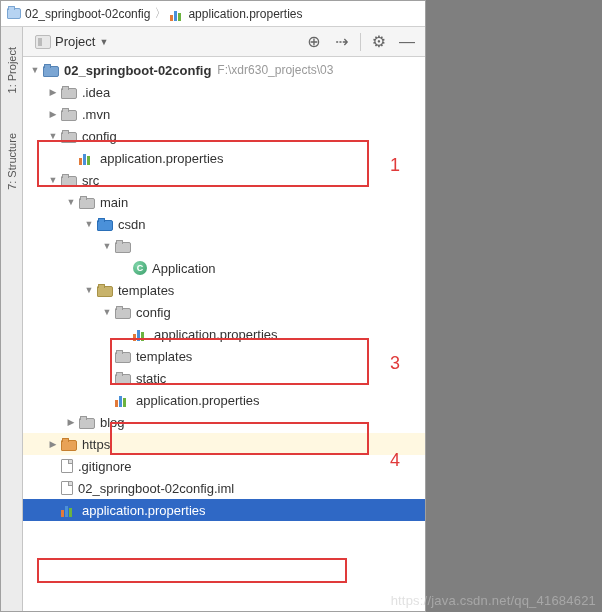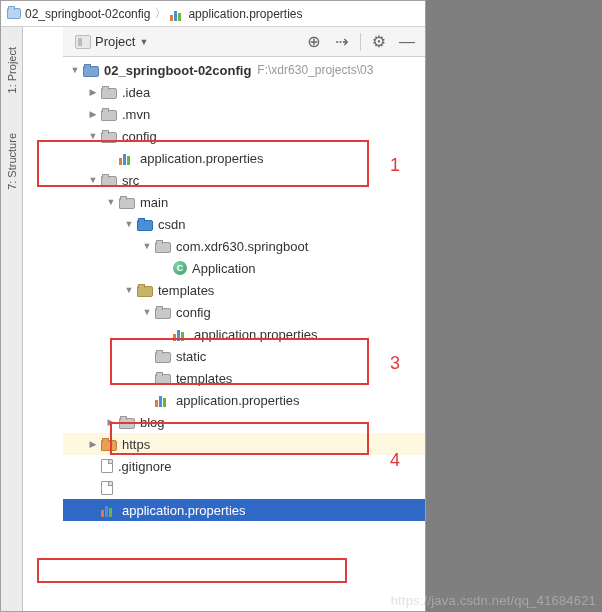--- a/index.html
+++ b/index.html
@@ -11,21 +11,21 @@
     .folder-icon-sm { width: 14px; height: 11px; background: #b6d3f2; border: 1px solid #7aa5d2; border-radius: 1px 2px 2px 1px; margin-right: 4px; position: relative; }
     .folder-icon-sm::before { content: ''; position: absolute; top: -3px; left: 0; width: 5px; height: 3px; background: #b6d3f2; border: 1px solid #7aa5d2; border-bottom: none; border-radius: 1px 1px 0 0; }
     .props-icon-sm { width: 14px; height: 14px; margin-right: 4px; display: flex; align-items: flex-end; gap: 1px; }
     .props-icon-sm span { width: 3px; }
     .props-icon-sm span:nth-child(1){ height: 6px; background: #e27a3a; }
     .props-icon-sm span:nth-child(2){ height: 10px; background: #4a90d9; }
     .props-icon-sm span:nth-child(3){ height: 8px; background: #6cb33f; }
     .main-wrap { display: flex; flex: 1; overflow: hidden; }
     .sidebar-rail { width: 22px; background: #ececec; border-right: 1px solid #c5c5c5; display: flex; flex-direction: column; align-items: center; padding-top: 20px; gap: 40px; }
     .rail-tab { writing-mode: vertical-rl; transform: rotate(180deg); font-size: 11px; color: #555; cursor: pointer; display: flex; align-items: center; gap: 4px; }
-    .project-area { flex: 1; display: flex; flex-direction: column; overflow: hidden; margin-left: 40px; }
+    .project-area { flex: 1; display: flex; flex-direction: column; overflow: hidden; }
     .toolbar { height: 30px; border-bottom: 1px solid #d0d0d0; display: flex; align-items: center; padding: 0 6px; gap: 4px; background: #f5f5f5; }
     .tool-btn { width: 24px; height: 24px; display: flex; align-items: center; justify-content: center; color: #666; cursor: pointer; border-radius: 3px; }
     .project-label { display: flex; align-items: center; font-size: 13px; color: #333; padding: 2px 6px; border-radius: 3px; gap: 4px; }
     .spacer { flex: 1; }
     .divider { width: 1px; height: 18px; background: #ccc; margin: 0 2px; }
     .tree { flex: 1; overflow: auto; font-size: 13px; color: #333; padding-top: 2px; }
     .tree-row { height: 22px; display: flex; align-items: center; cursor: pointer; white-space: nowrap; }
     .tree-row.selected { background: #2f68c5; color: #fff; }
     .tree-row.excluded { background: #fff8e1; }
     .arrow { width: 12px; display: flex; justify-content: center; color: #888; font-size: 9px; margin-right: 2px; }
@@ -164,21 +164,20 @@
 
         <div class="tree-row" style="--depth:3">
           <span class="arrow">▼</span>
           <div class="icon folder blue"></div>
           <span class="label-text">csdn</span>
         </div>
 
         <div class="tree-row" style="--depth:4">
           <span class="arrow">▼</span>
           <div class="icon folder grey"></div>
-          <span class="label-text">com.xdr630.springboot</span>
         </div>
 
         <div class="tree-row" style="--depth:5">
           <span class="arrow none"></span>
           <div class="icon class-icon">C</div>
           <span class="label-text">Application</span>
         </div>
 
         <div class="tree-row" style="--depth:3">
           <span class="arrow">▼</span>
@@ -198,27 +197,27 @@
               <span></span>
               <span></span>
               <span></span>
             </div>
           <span class="label-text">application.properties</span>
         </div>
 
         <div class="tree-row" style="--depth:4">
           <span class="arrow none"></span>
           <div class="icon folder grey"></div>
+          <span class="label-text">templates</span>
+        </div>
+
+        <div class="tree-row" style="--depth:4">
+          <span class="arrow none"></span>
+          <div class="icon folder grey"></div>
           <span class="label-text">static</span>
-        </div>
-
-        <div class="tree-row" style="--depth:4">
-          <span class="arrow none"></span>
-          <div class="icon folder grey"></div>
-          <span class="label-text">templates</span>
         </div>
 
         <div class="tree-row" style="--depth:4">
           <span class="arrow none"></span>
           <div class="icon props">
               <span></span>
               <span></span>
               <span></span>
             </div>
           <span class="label-text">application.properties</span>
@@ -238,20 +237,21 @@
 
         <div class="tree-row" style="--depth:1">
           <span class="arrow none"></span>
           <div class="icon file-icon"></div>
           <span class="label-text">.gitignore</span>
         </div>
 
         <div class="tree-row" style="--depth:1">
           <span class="arrow none"></span>
           <div class="icon file-icon"></div>
+          <span class="label-text">02_springboot-02config.iml</span>
         </div>
 
         <div class="tree-row selected" style="--depth:1">
           <span class="arrow none"></span>
           <div class="icon props">
               <span></span>
               <span></span>
               <span></span>
             </div>
           <span class="label-text">application.properties</span>

